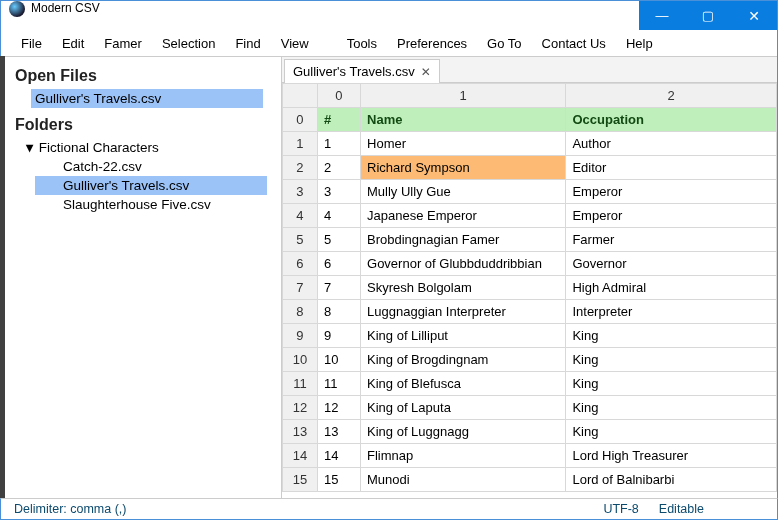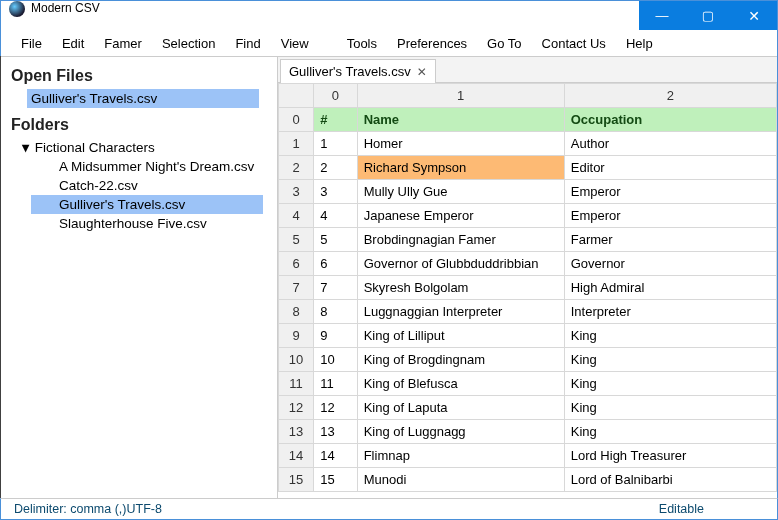--- a/index.html
+++ b/index.html
@@ -37,21 +37,21 @@
     border-left: 1px solid #4a90d9; border-right: 1px solid #4a90d9;
     display: flex; align-items: center; padding: 0 10px;
     font-size: 13px; color: #000;
   }
   .menubar .item { padding: 3px 10px; cursor: pointer; }
   .menubar .gap { width: 18px; }
 
   
   .main {
     height: 442px;
-    border-left: 1px solid #404040; border-right: 1px solid #4a90d9;
+    border-left: 5px solid #404040; border-right: 1px solid #4a90d9;
     display: flex;
     background: #fff;
   }
 
   
   .sidebar {
     width: 276px;
     border-top: 1px solid #ccc;
     padding: 6px 6px 0 10px;
     font-size: 13.5px;
@@ -139,21 +139,21 @@
   
   .statusbar {
     height: 22px;
     border: 1px solid #4a90d9; border-top: 1px solid #ccc;
     display: flex; align-items: center;
     font-size: 12.5px; color: #0c4a6e;
     padding: 0 13px;
     justify-content: space-between;
   }
   .statusbar .seg { white-space: nowrap; }
-  .statusbar .mid { flex: 1; display: flex; justify-content: space-between; gap: 48px; padding-right: 60px;}
+  .statusbar .mid { flex: 1; display: flex; justify-content: flex-end; gap: 20px; padding-right: 60px;}
 </style>
 </head>
 <body>
 
 <div class="titlebar">
   <span class="app-icon"></span>
   <span class="title">Modern CSV</span>
   <div class="winbtns">
     <div class="winbtn">—</div>
     <div class="winbtn">▢</div>
@@ -179,21 +179,20 @@
 <div class="main">
   <div class="sidebar">
     <div class="heading">Open Files</div>
     <div id="openfiles">
         <div class="openfile">Gulliver's Travels.csv</div>
       </div>
     <div class="heading">Folders</div>
     <div class="tree-root">
       <div class="tree-folder">Fictional Characters</div>
       <div id="treefiles">
-          <div class="tree-row">A Midsummer Night's Dream.csv</div>
           <div class="tree-row">Catch-22.csv</div>
           <div class="tree-row selected">Gulliver's Travels.csv</div>
           <div class="tree-row">Slaughterhouse Five.csv</div>
         </div>
     </div>
   </div>
 
   <div class="editor">
     <div class="tabs">
       <div class="tab">

